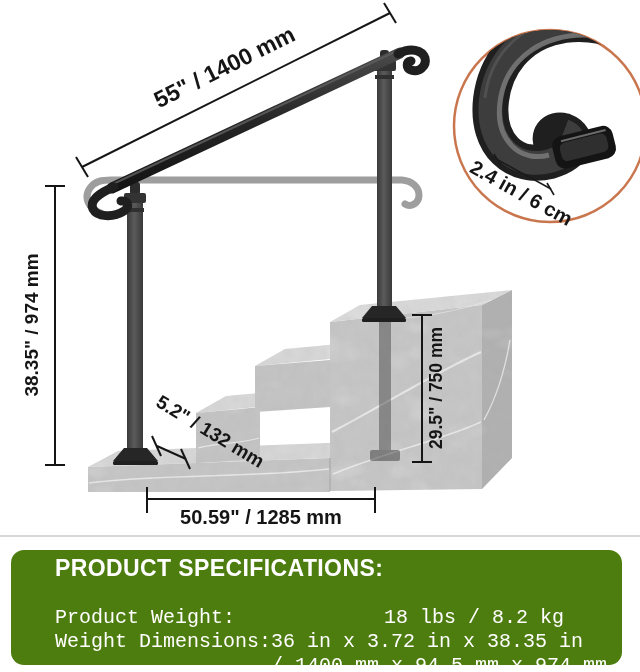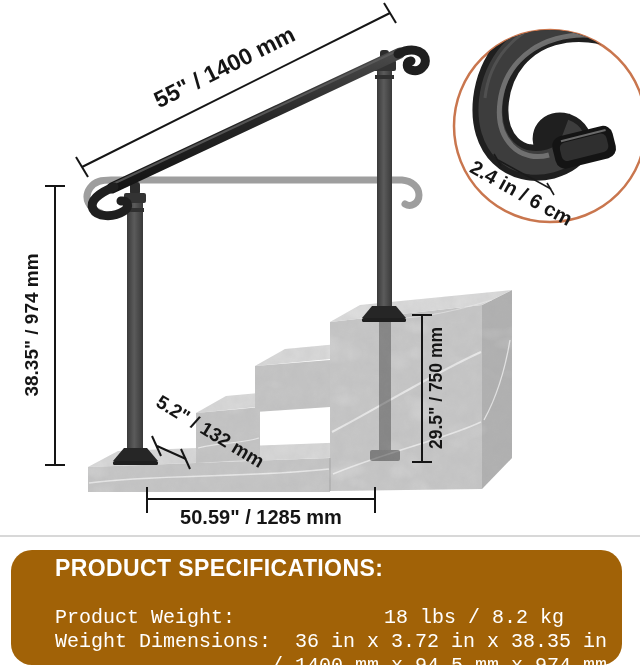--- a/index.html
+++ b/index.html
@@ -4,34 +4,34 @@
 <style>
   html,body{margin:0;padding:0;background:#ffffff;}
   body{
     width:640px;height:672px;position:relative;overflow:hidden;
     font-family:"Liberation Sans","DejaVu Sans",sans-serif;
   }
   .stage{position:absolute;left:0;top:0;width:640px;height:548px;}
   svg text{fill:#151515;font-weight:bold;}
   .panel{
     position:absolute;left:11px;top:550px;width:611px;height:115px;
-    background:#a16207;border-radius:21px;box-sizing:border-box;
+    background:#4d7c0f;border-radius:13px;box-sizing:border-box;
     padding:5px 58px 0 44px;
   }
   .panel-title{
     font-weight:bold;font-size:23px;color:#ffffff;letter-spacing:.4px;
     white-space:nowrap;
   }
   .spec-rows{margin-top:24px;font-family:Liberation Mono, monospace;}
   .spec-row{
     display:flex;justify-content:space-between;align-items:flex-start;
     font-size:20px;color:#ffffff;line-height:24px;
   }
   .spec-label{white-space:nowrap;}
-  .spec-value{text-align:right;white-space:nowrap;}
+  .spec-value{text-align:left;white-space:nowrap;}
 </style>
 </head>
 <body>
 
 <div class="stage">
 <svg width="640" height="548" viewBox="0 0 640 548">
   <defs>
     <linearGradient id="postGrad" x1="0" y1="0" x2="1" y2="0">
       <stop offset="0" stop-color="#3a3a3a"></stop>
           <stop offset="0.45" stop-color="#5b5b5b"></stop>

